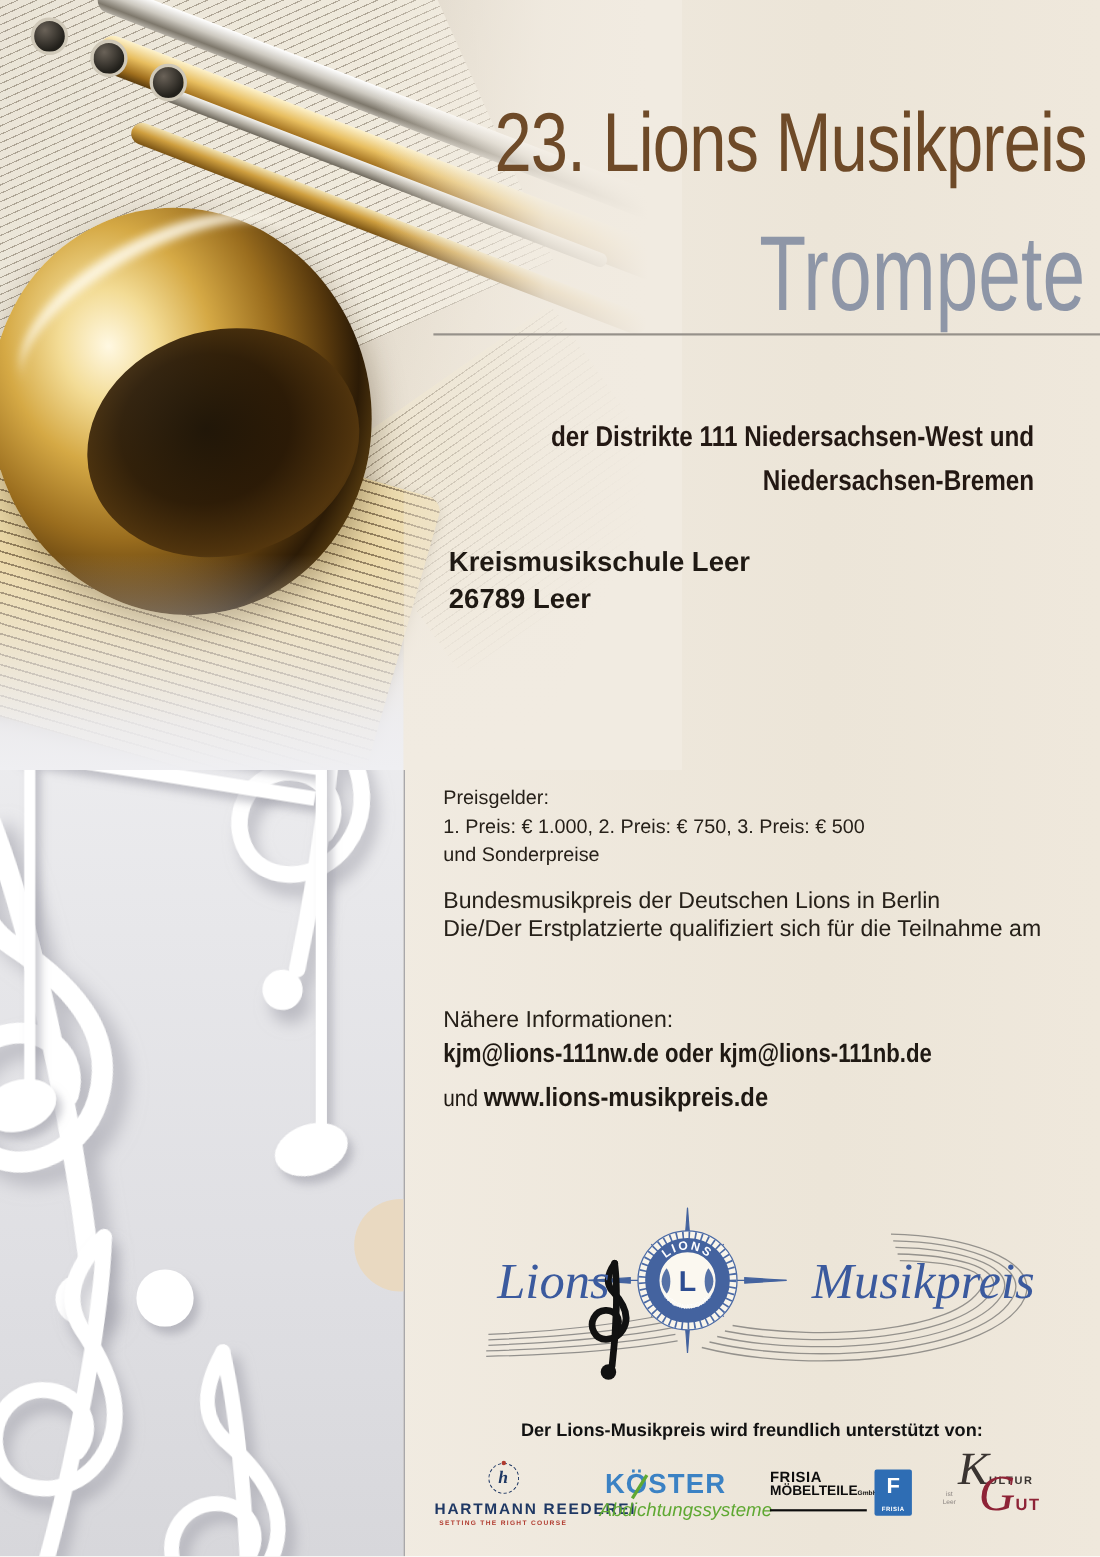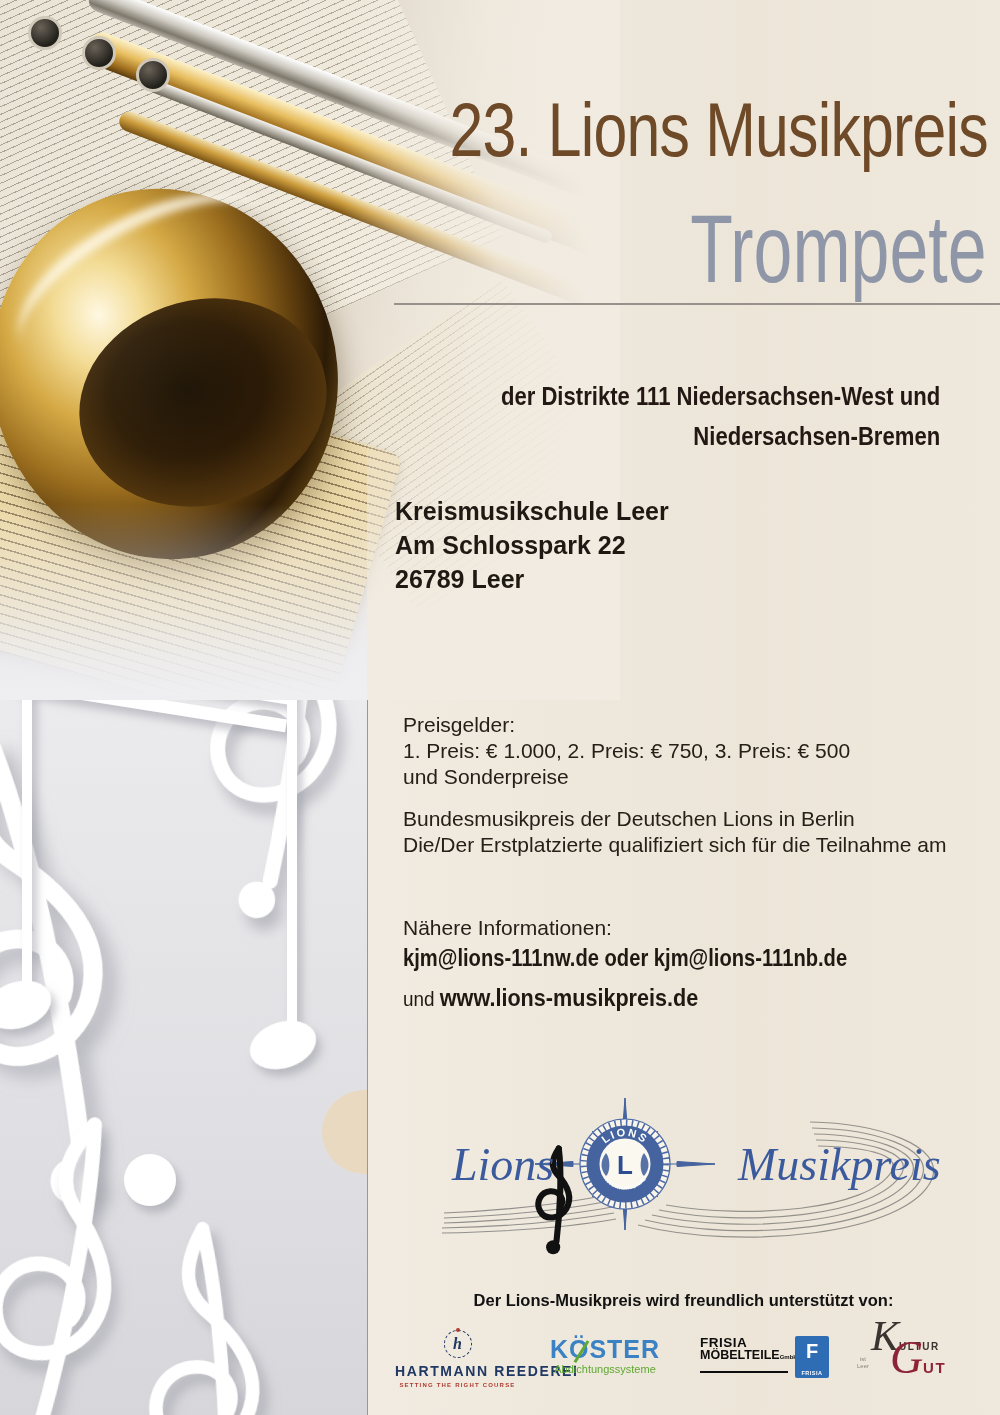--- a/index.html
+++ b/index.html
@@ -50,23 +50,23 @@
   
   .title{position:absolute;right:12px;top:92px;z-index:3;font-size:76px;line-height:1;letter-spacing:-1px;
     color:#6e4a28;white-space:nowrap;transform:scaleX(.8);transform-origin:right top;}
   .subtitle{position:absolute;right:14px;top:200px;z-index:3;font-size:97px;line-height:1;
     color:#8e96a7;white-space:nowrap;transform:scaleX(.72);transform-origin:right top;}
   .rule{position:absolute;left:394px;right:0;top:303px;height:2px;background:#96918a;z-index:3;}
   
   .txt{position:absolute;z-index:3;color:#1f1913;}
   .districts{left:403px;top:376px;width:632px;font-size:26px;font-weight:bold;line-height:40px;
     text-align:right;color:#231813;transform:scaleX(.85);transform-origin:left top;white-space:nowrap;}
-  .venue{left:395px;top:494px;font-size:25px;font-weight:bold;line-height:34px;}
+  .venue{left:408px;top:494px;font-size:25px;font-weight:bold;line-height:34px;}
   .event{left:403px;top:604px;font-size:25px;font-weight:bold;line-height:34px;}
-  .prizes{left:403px;top:712px;font-size:21px;line-height:26px;color:#262019;}
+  .prizes{left:403px;top:712px;font-size:18px;line-height:26px;color:#262019;}
   .qual{left:403px;top:806px;font-size:21px;line-height:26px;color:#262019;}
   .info-label{left:403px;top:916px;font-size:21px;color:#262019;}
   .emails{left:403px;top:944px;font-size:24px;font-weight:bold;white-space:nowrap;
     transform:scaleX(.84);transform-origin:left top;}
   .www{left:403px;top:984px;font-size:21px;white-space:nowrap;transform:scaleX(.9);transform-origin:left top;}
   .www b{font-size:24px;}
   
   .logo-svg{position:absolute;left:440px;top:1085px;z-index:3;}
   .logo-word{font-family:"Liberation Serif",serif;font-style:italic;font-size:46px;fill:#3b5a9e;}
   
@@ -77,21 +77,21 @@
   .h-circle{width:26px;height:26px;border:1.5px dashed #1f3864;border-radius:50%;margin:0 auto;position:relative;
     font-family:"Liberation Serif",serif;font-style:italic;font-weight:bold;font-size:16px;color:#1f3864;line-height:26px;}
   .h-dot{position:absolute;left:50%;top:-3px;width:4px;height:4px;margin-left:-2px;border-radius:50%;background:#b03a2e;}
   .h-name{margin-top:5px;font-size:14px;letter-spacing:1.6px;color:#1f3864;font-weight:bold;white-space:nowrap;}
   .h-tag{margin-top:3px;font-size:6px;letter-spacing:1.2px;color:#b03a2e;font-weight:bold;white-space:nowrap;}
   .koester{left:545px;top:1337px;width:120px;}
   .k-name{font-size:25px;font-weight:bold;color:#3b82c4;letter-spacing:1px;line-height:25px;text-align:center;}
   .k-oe{position:relative;display:inline-block;}
   .k-oe::after{content:"";position:absolute;left:56%;top:8%;width:2.5px;height:100%;
     background:#5fa832;transform:rotate(32deg);}
-  .k-tag{font-size:11px;color:#5fa832;margin-top:1px;}
+  .k-tag{font-size:17px;font-style:italic;color:#5fa832;margin-top:1px;}
   .frisia{left:700px;top:1336px;width:132px;display:flex;align-items:flex-start;gap:7px;text-align:left;}
   .f-txt{width:88px;color:#0d0d0d;border-bottom:2px solid #0d0d0d;padding-bottom:7px;}
   .f-l1{font-size:13.5px;font-weight:bold;letter-spacing:.5px;line-height:13px;}
   .f-l2{font-size:12.5px;font-weight:bold;line-height:13px;white-space:nowrap;}
   .f-gmbh{font-size:6px;font-weight:bold;}
   .f-badge{width:34px;height:42px;background:#2e6db4;border-radius:2px;position:relative;text-align:center;}
   .f-letter{color:#fff;font-weight:bold;font-size:20px;line-height:30px;}
   .f-band{position:absolute;left:0;right:0;bottom:2px;color:#fff;font-size:5.5px;font-weight:bold;letter-spacing:.5px;}
   .kultur{left:855px;top:1318px;width:115px;text-align:left;}
   .kg-script{font-family:"Liberation Serif",serif;font-style:italic;}
@@ -162,21 +162,20 @@
   <div class="subtitle">Trompete</div>
   <div class="rule"></div>
 
   <div class="txt districts">
     <div>der Distrikte 111 Niedersachsen-West und</div>
     <div>Niedersachsen-Bremen</div>
   </div>
 
   <div class="txt venue">
     <div>Kreismusikschule Leer</div>
-    <div>Am Schlosspark 22</div>
     <div>26789 Leer</div>
   </div>
 
 
   <div class="txt prizes">
     <div>Preisgelder:</div>
     <div>1. Preis: € 1.000, 2. Preis: € 750, 3. Preis: € 500</div>
     <div>und Sonderpreise</div>
   </div>
 

